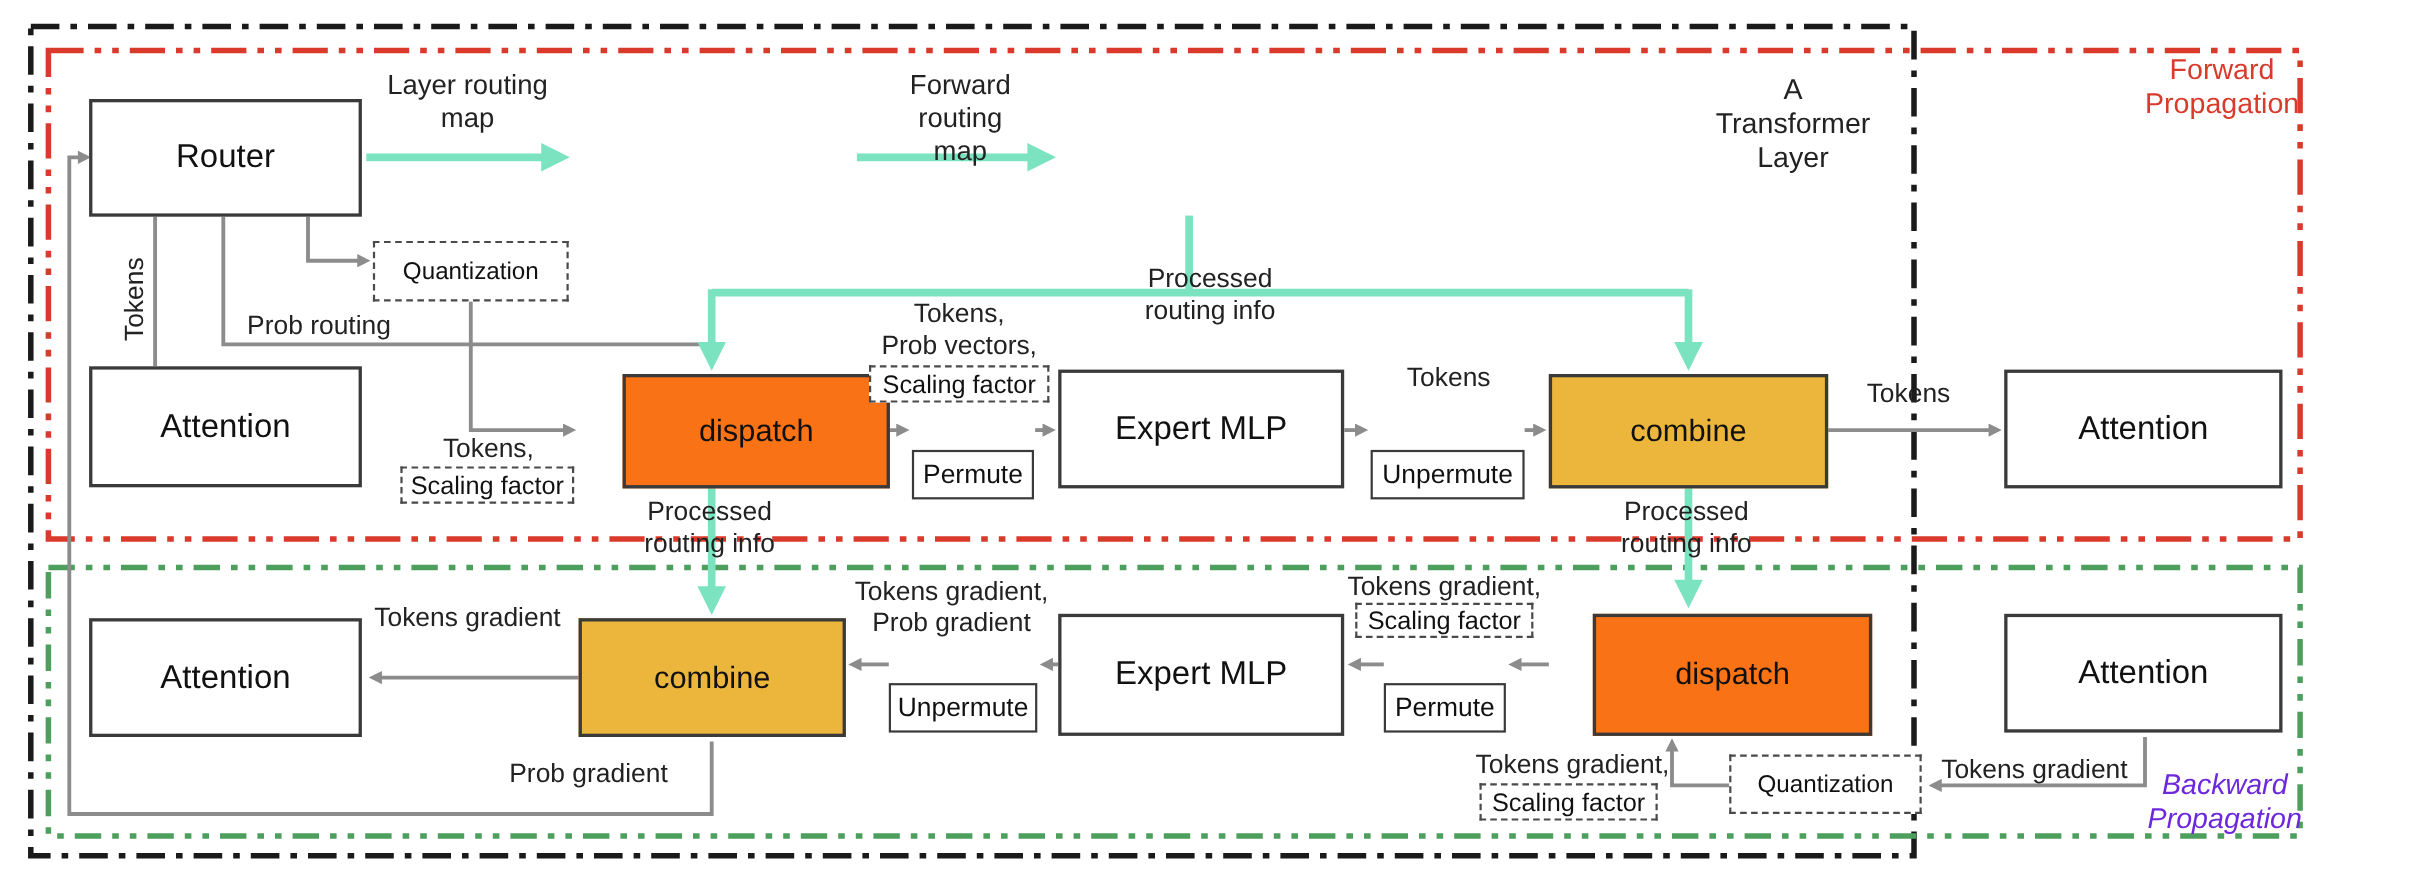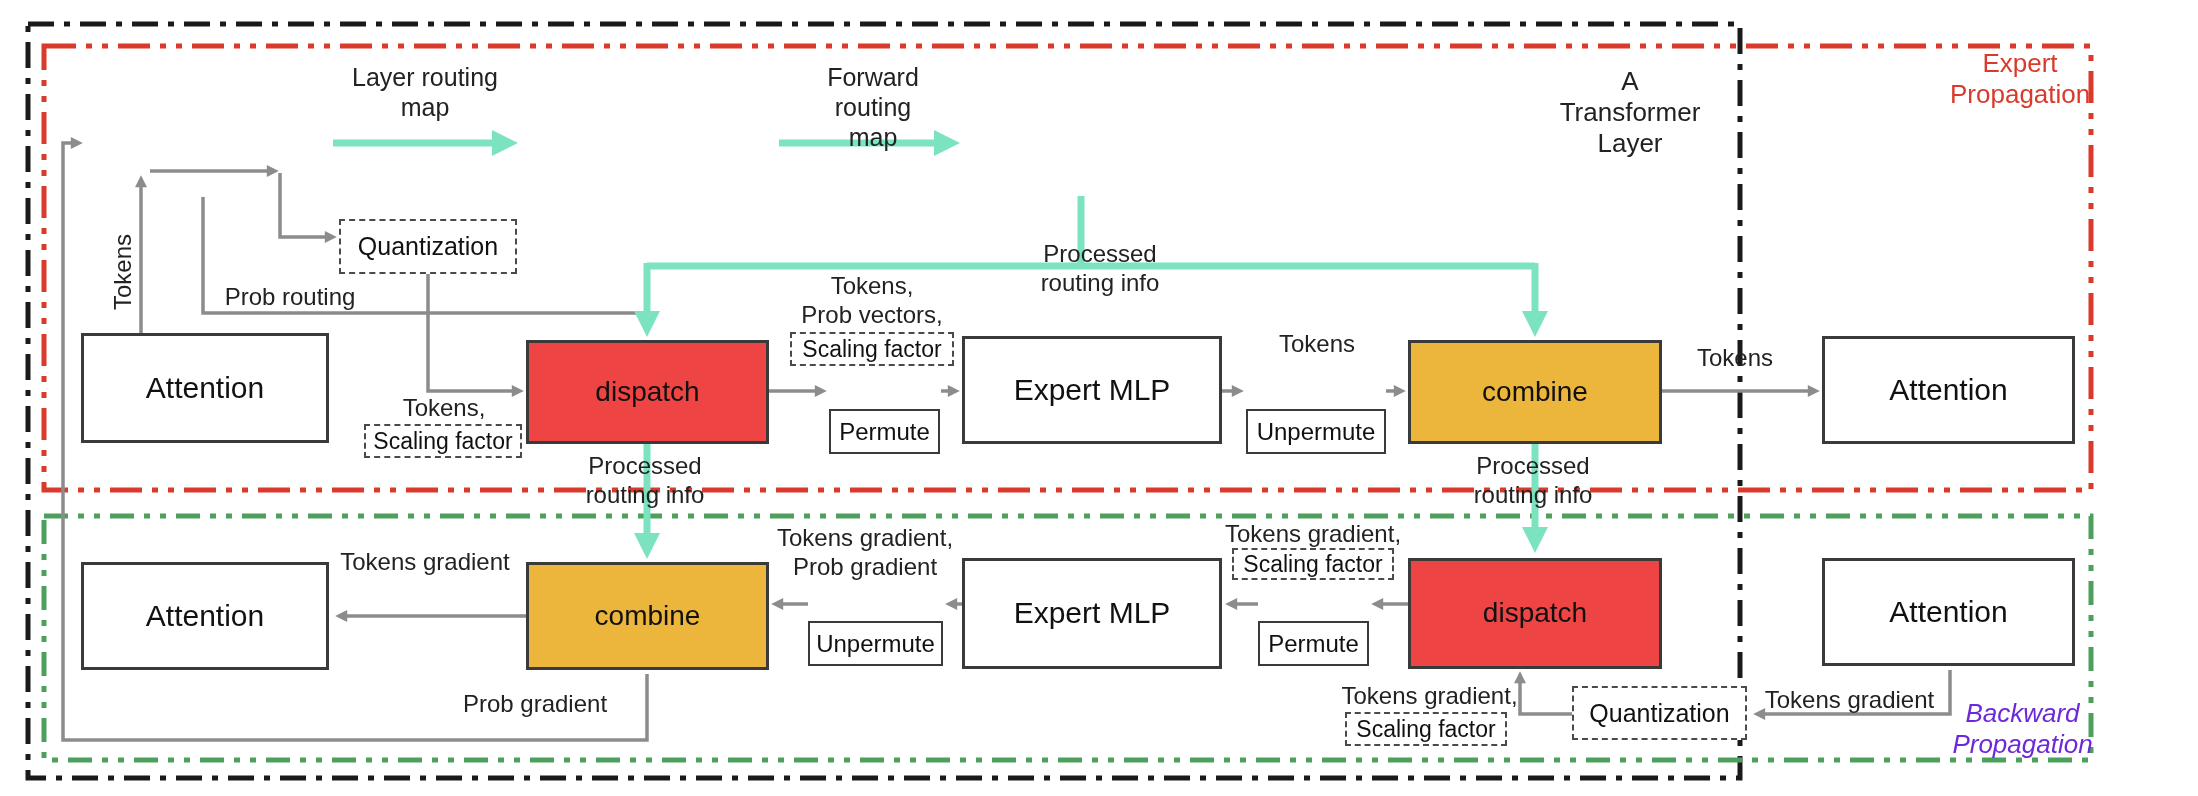--- a/index.html
+++ b/index.html
@@ -3,26 +3,26 @@
 <meta charset="utf-8">
 <style>
   html,body{margin:0;padding:0;background:#ffffff;}
   #canvas{position:relative;width:2198px;height:796px;background:#ffffff;overflow:hidden;
           font-family:"Liberation Sans","DejaVu Sans",sans-serif;color:#1a1a1a;}
   #wires{position:absolute;left:0;top:0;}
   .box{position:absolute;display:flex;align-items:center;justify-content:center;
        background:#ffffff;border:3px solid #3a3a3a;box-sizing:border-box;
        font-size:30px;color:#111;text-align:center;white-space:pre-line;line-height:1.15;}
   .box.sm{font-size:24px;border-width:2.5px;margin-top:40px;}
-  .box.green{background:#ef4444;}
+  .box.green{background:#f97316;margin-left:40px;}
   .box.orange{background:#ECB63D;}
   .box.pink{background:#E9B4DA;}
   .dashbox{position:absolute;display:flex;align-items:center;justify-content:center;
        background:#ffffff;border:2.5px dashed #4a4a4a;box-sizing:border-box;
-       font-size:25px;color:#111;text-align:center;}
+       font-size:22px;color:#111;text-align:center;}
   .lbl{position:absolute;font-size:24px;color:#222;white-space:pre-line;
        text-align:center;line-height:1.2;}
   .lbl.big{font-size:26px;}
   .lbl.red{color:#D93A2B;}
   .lbl.greentx{color:#6d28d9;font-style:italic;}
   .rot{transform:rotate(-90deg);}
 </style>
 </head>
 <body>
 
@@ -70,20 +70,21 @@
       <line x1="647" y1="266" x2="1535" y2="266"></line>
       <line x1="647" y1="263" x2="647" y2="324" marker-end="url(#at)"></line>
       <line x1="647" y1="340" x2="647" y2="412" marker-end="url(#at)"></line>
       <line x1="647" y1="428" x2="647" y2="546" marker-end="url(#at)"></line>
       <line x1="1535" y1="263" x2="1535" y2="324" marker-end="url(#at)"></line>
       <line x1="1535" y1="340" x2="1535" y2="412" marker-end="url(#at)"></line>
       <line x1="1535" y1="428" x2="1535" y2="540" marker-end="url(#at)"></line>
     </g>
   </svg>
 
+  <div class="box" style="left:81px;top:90px;width:248px;height:107px;">Router</div>
   <div class="dashbox" style="left:339px;top:219px;width:178px;height:55px;">Quantization</div>
   <div class="box" style="left:81px;top:333px;width:248px;height:110px;">Attention</div>
   <div class="box green" style="left:526px;top:340px;width:243px;height:104px;font-size:28px;">dispatch</div>
   <div class="box sm" style="left:829px;top:369px;width:111px;height:45px;">Permute</div>
   <div class="box" style="left:962px;top:336px;width:260px;height:108px;">Expert MLP</div>
   <div class="box sm" style="left:1246px;top:369px;width:140px;height:45px;">Unpermute</div>
   <div class="box orange" style="left:1408px;top:340px;width:254px;height:104px;font-size:28px;">combine</div>
   <div class="box" style="left:1822px;top:336px;width:253px;height:108px;">Attention</div>
 
   <div class="box" style="left:81px;top:562px;width:248px;height:108px;">Attention</div>
@@ -91,21 +92,21 @@
   <div class="box sm" style="left:808px;top:581px;width:135px;height:45px;">Unpermute</div>
   <div class="box" style="left:962px;top:558px;width:260px;height:111px;">Expert MLP</div>
   <div class="box sm" style="left:1258px;top:581px;width:111px;height:45px;">Permute</div>
   <div class="box green" style="left:1408px;top:558px;width:254px;height:111px;font-size:28px;">dispatch</div>
   <div class="box" style="left:1822px;top:558px;width:253px;height:108px;">Attention</div>
   <div class="dashbox" style="left:1572px;top:686px;width:175px;height:54px;">Quantization</div>
 
   <div class="lbl big" style="left:1540px;top:66px;width:180px;">A
 Transformer
 Layer</div>
-  <div class="lbl big red" style="left:1950px;top:48px;width:140px;">Expert
+  <div class="lbl big red" style="left:1950px;top:48px;width:140px;">Forward
 Propagation</div>
   <div class="lbl big greentx" style="left:1950px;top:698px;width:145px;">Backward
 Propagation</div>
 
   <div class="lbl" style="left:345px;top:62px;width:160px;font-size:25px;">Layer routing
 map</div>
   <div class="lbl" style="left:788px;top:62px;width:170px;font-size:25px;">Forward routing
 map</div>
   <div class="lbl rot" style="left:54px;top:257px;width:140px;height:30px;">Tokens</div>
   <div class="lbl" style="left:210px;top:283px;width:160px;">Prob routing</div>

